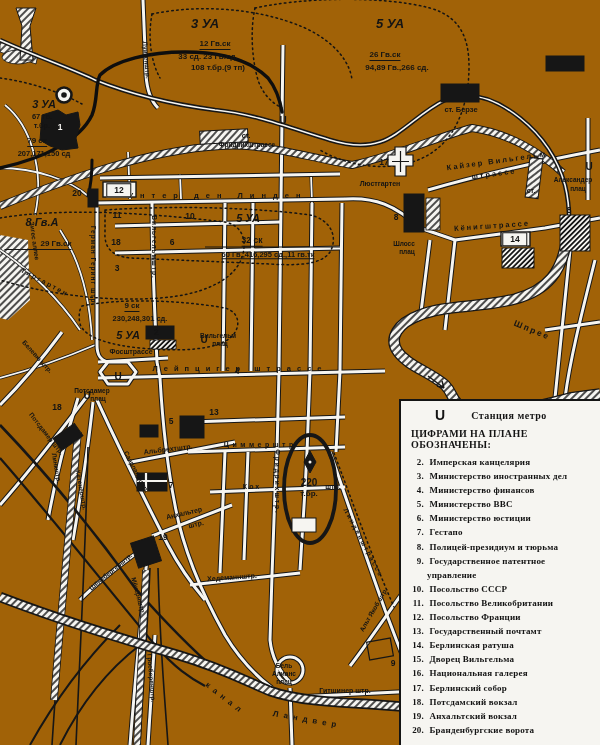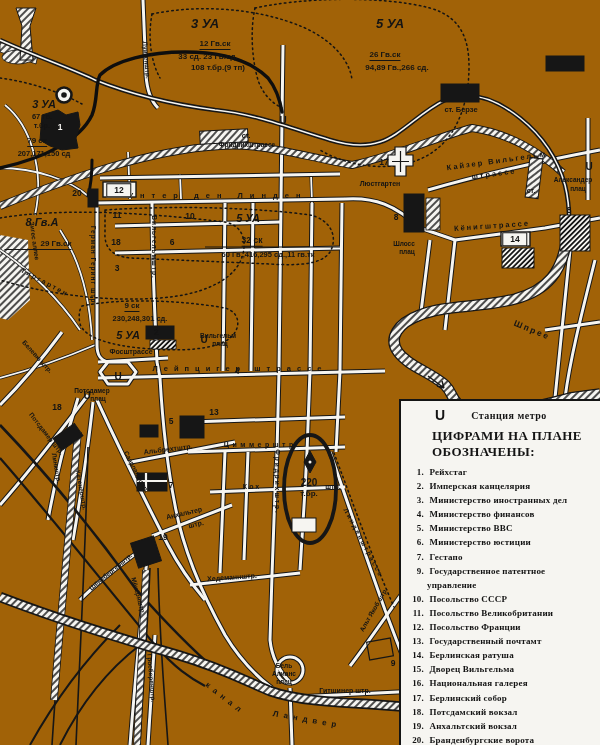--- a/index.html
+++ b/index.html
@@ -21,21 +21,21 @@
   .umark{position:absolute;font-weight:700;font-size:10px;color:#141414;
          transform:translate(-50%,-50%);line-height:1;}
   
   .legend{position:absolute;left:399px;top:399px;width:201px;height:346px;
           background:#f6f5f1;border:2px solid #141414;border-right:none;border-bottom:none;
           box-sizing:border-box;padding:6px 6px 4px 10px;
           font-family:"Liberation Serif",serif;color:#141414;}
   .legend .metro-row{display:flex;align-items:center;gap:26px;padding-left:24px;margin-bottom:5px;}
   .legend .metro-row .usym{font-family:"Liberation Sans",sans-serif;font-weight:700;font-size:14px;}
   .legend .metro-row .mlabel{font-weight:700;font-size:10px;letter-spacing:0.5px;}
-  .legend .lhead{font-weight:700;font-size:13px;letter-spacing:0.4px;margin-bottom:5px;margin-left:21px;}
+  .legend .lhead{font-weight:700;font-size:10px;letter-spacing:0.4px;margin-bottom:5px;}
   .legend ol{list-style:none;margin:0;padding:0;}
   .legend li{font-weight:700;font-size:9px;line-height:14.1px;
              padding-left:16px;text-indent:-16px;letter-spacing:0.2px;}
   .legend li .num{display:inline-block;width:16px;text-indent:0;text-align:right;padding-right:3px;box-sizing:border-box;}
 </style>
 </head>
 <body>
 
 <div class="stage">
 
@@ -215,21 +215,21 @@
       <div class="lbl" style="left: 385px; top: 68px; font-size: 8px; transform: translate(-50%, -50%); margin-left: 12px;">94,89 Гв.,266 сд.</div>
       <div class="lbl" style="left: 44px; top: 104px; font-size: 11px; font-style: italic; transform: translate(-50%, -50%);">3 УА</div>
       <div class="lbl" style="left: 42px; top: 117px; font-size: 7.5px; transform: translate(-50%, -50%);">67 гв.</div>
       <div class="lbl" style="left: 42px; top: 126px; font-size: 7.5px; transform: translate(-50%, -50%);">т.бр.</div>
       <div class="lbl u-line" style="left: 37px; top: 142px; font-size: 8px; transform: translate(-50%, -50%);">79 ск</div>
       <div class="lbl" style="left: 44px; top: 154px; font-size: 7.5px; transform: translate(-50%, -50%);">207,171,150 сд</div>
       <div class="lbl" style="left: 42px; top: 222px; font-size: 11px; font-style: italic; transform: translate(-50%, -50%);">8 Гв.А</div>
       <div class="lbl u-line" style="left: 38px; top: 245px; font-size: 8px; transform: translate(-50%, -50%); padding-left: 36px;">29 Гв.ск</div>
       <div class="lbl" style="left: 248px; top: 218px; font-size: 11px; font-style: italic; transform: translate(-50%, -50%);">5 УА</div>
       <div class="lbl u-line" style="left: 252px; top: 241px; font-size: 8.5px; transform: translate(-50%, -50%);">32 ск</div>
-      <div class="lbl" style="left: 268px; top: 255px; font-size: 7.5px; transform: translate(-50%, -50%);">60 Гв.,416,295 сд.,11 гв.тк</div>
+      <div class="lbl" style="left: 268px; top: 255px; font-size: 7.5px; transform: translate(-50%, -50%); text-decoration: underline;">60 Гв.,416,295 сд.,11 гв.тк</div>
       <div class="lbl u-line" style="left: 132px; top: 307px; font-size: 8px; transform: translate(-50%, -50%);">9 ск</div>
       <div class="lbl" style="left: 140px; top: 319px; font-size: 7.5px; transform: translate(-50%, -50%);">230,248,301 сд.</div>
       <div class="lbl" style="left: 128px; top: 335px; font-size: 11px; font-style: italic; transform: translate(-50%, -50%);">5 УА</div>
       <div class="lbl" style="left: 309px; top: 483px; font-size: 10px; transform: translate(-50%, -50%);">220</div>
       <div class="lbl" style="left: 309px; top: 494px; font-size: 8px; transform: translate(-50%, -50%);">т.бр.</div>
       <div class="lbl" style="left: 218px; top: 196px; font-size: 7.5px; letter-spacing: 7px; transform: translate(-50%, -50%);">Унтер ден Линден</div>
       <div class="lbl" style="left: 240px; top: 369px; font-size: 7.5px; letter-spacing: 6px; transform: translate(-50%, -50%);">Лейпцигер штрассе</div>
       <div class="lbl" style="left: 263px; top: 444px; font-size: 7px; letter-spacing: 3.5px; transform: translate(-50%, -50%);">Циммерштр.</div>
       <div class="lbl" style="left: 252px; top: 486px; font-size: 7px; letter-spacing: 2px; transform: translate(-50%, -50%);">Кох</div>
       <div class="lbl" style="left: 333px; top: 486px; font-size: 7px; transform: translate(-50%, -50%);">штр.</div>
@@ -306,27 +306,27 @@
       <div class="mk" style="left: 77px; top: 193px;">20</div>
     </div>
 
   <div class="legend">
     <div class="metro-row">
       <span class="usym">U</span>
       <span class="mlabel">Станция метро</span>
     </div>
     <div class="lhead">ЦИФРАМИ НА ПЛАНЕ ОБОЗНАЧЕНЫ:</div>
     <ol id="legend-list">
-        <li><span class="num">1.</span> Рейхстаг</li>
         <li><span class="num">2.</span> Имперская канцелярия</li>
         <li><span class="num">3.</span> Министерство иностранных дел</li>
         <li><span class="num">4.</span> Министерство финансов</li>
         <li><span class="num">5.</span> Министерство ВВС</li>
         <li><span class="num">6.</span> Министерство юстиции</li>
         <li><span class="num">7.</span> Гестапо</li>
+        <li><span class="num">8.</span> Полицей-президиум и тюрьма</li>
         <li><span class="num">9.</span> Государственное патентное управление</li>
         <li><span class="num">10.</span> Посольство СССР</li>
         <li><span class="num">11.</span> Посольство Великобритании</li>
         <li><span class="num">12.</span> Посольство Франции</li>
         <li><span class="num">13.</span> Государственный почтамт</li>
         <li><span class="num">14.</span> Берлинская ратуша</li>
         <li><span class="num">15.</span> Дворец Вильгельма</li>
         <li><span class="num">16.</span> Национальная галерея</li>
         <li><span class="num">17.</span> Берлинский собор</li>
         <li><span class="num">18.</span> Потсдамский вокзал</li>

